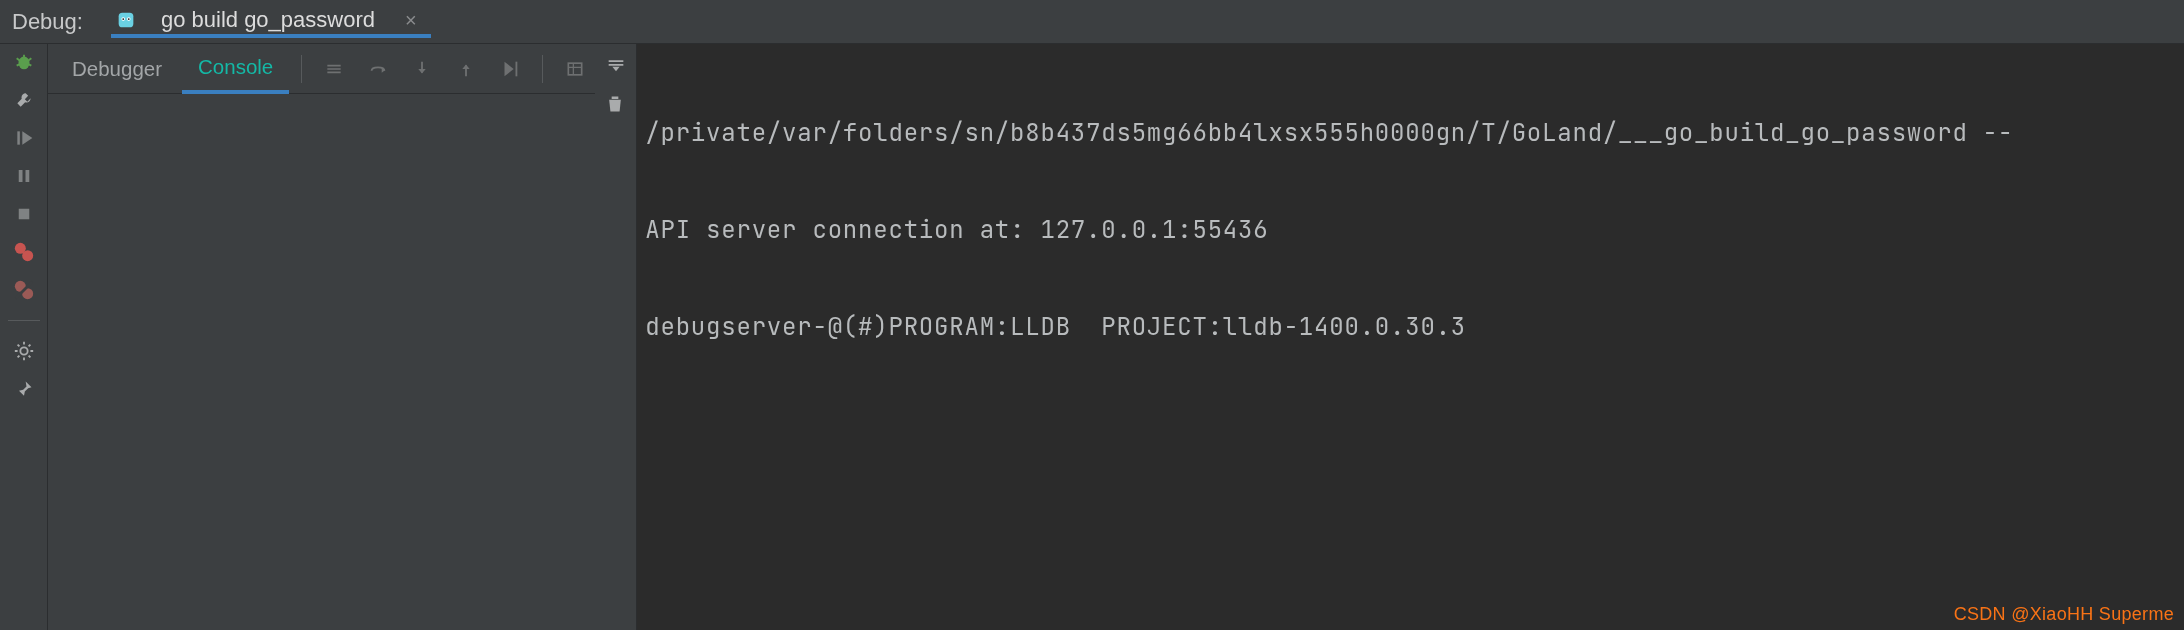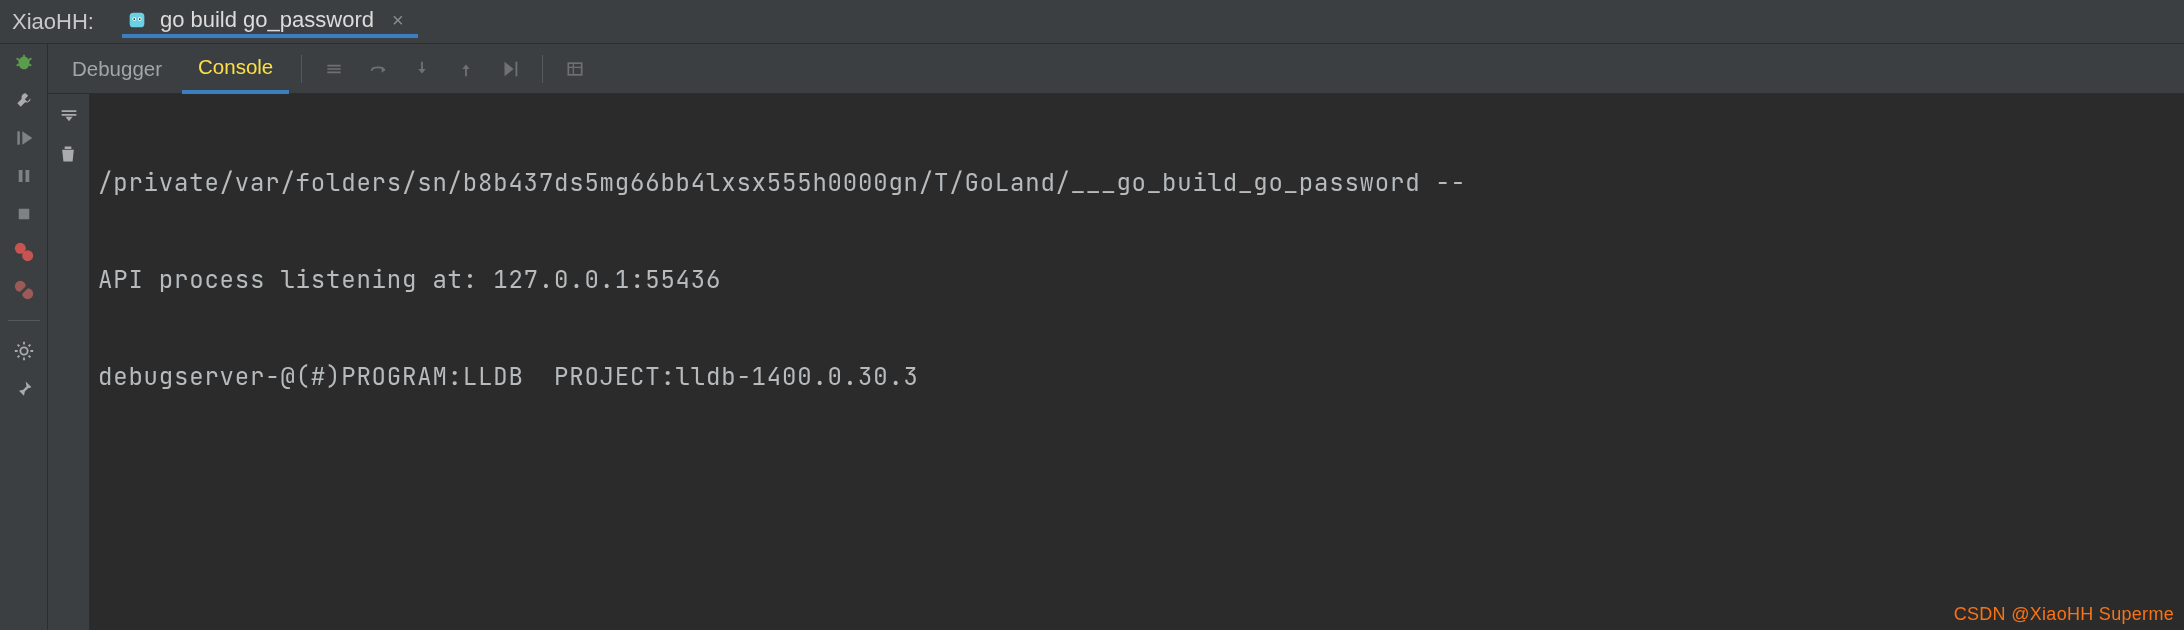--- a/index.html
+++ b/index.html
@@ -24,21 +24,21 @@
   .debug-label {
     color: #c8c9ca;
     font-size: 22px;
     font-weight: 500;
     padding-right: 28px;
   }
   .run-tab {
     height: 33px;
     display: flex;
     align-items: center;
-    gap: 12px;
+    gap: 24px;
     padding: 0 14px 0 4px;
     border-bottom: 4px solid #3a7fc0;
     color: #dcdcdc;
     font-size: 22px;
   }
   .run-tab .go-icon {
     width: 22px; height: 22px;
   }
   .close-x {
     color: #8a8c8e;
@@ -72,42 +72,42 @@
   .left-bar .sep {
     width: 32px; height: 1px;
     background: #575a5c;
     margin: 4px 0;
   }
 
   
   .center {
     flex: 1;
     display: flex;
-    flex-direction: column;
+    flex-direction: row;
     min-width: 0;
   }
 
   .panel-tabs {
     height: 50px;
     display: flex;
     align-items: center;
     border-bottom: 1px solid #2b2d2f;
     gap: 4px;
     padding-left: 8px;
   }
   .ptab {
     padding: 0 16px;
     height: 50px;
     display:flex; align-items:center;
     color: #a3a6a8;
     font-size: 20.5px;
     cursor: pointer;
   }
   .ptab.active {
-    color: #fde047;
+    color: #14b8a6;
     border-bottom: 4px solid #3a7fc0;
     padding-bottom: 0;
   }
   .ptab-divider {
     width: 1px;
     height: 28px;
     background: #575a5c;
     margin: 0 8px;
   }
   .tool-ic {
@@ -156,21 +156,21 @@
     font-size: 18px;
     letter-spacing: 0.3px;
   }
 
   svg { display:block; }
 </style>
 </head>
 <body>
 
 <div class="debug-bar">
-  <span class="debug-label">XiaoHH:</span>
+  <span class="debug-label">Debug:</span>
   <div class="run-tab">
     <span class="go-icon">
       <svg viewBox="0 0 24 24" width="22" height="22">
         <rect x="4" y="4" width="16" height="16" rx="4" fill="#6ad1e3"></rect>
         <circle cx="9" cy="11" r="2" fill="#fff"></circle>
           <circle cx="15" cy="11" r="2" fill="#fff"></circle>
         <circle cx="9" cy="11" r="1" fill="#222"></circle>
           <circle cx="15" cy="11" r="1" fill="#222"></circle>
       </svg>
     </span>
@@ -296,21 +296,21 @@
         <span class="gic">
           <svg viewBox="0 0 24 24" width="20" height="20">
               <path d="M5 7h14l-1.5 14h-11z" fill="#a9abac"></path>
               <rect x="8" y="3" width="8" height="3" fill="#a9abac"></rect>
             </svg>
         </span>
       </div>
 
       <div class="console">
         <span class="ln">/private/var/folders/sn/b8b437ds5mg66bb4lxsx555h0000gn/T/GoLand/___go_build_go_password --</span>
-        <span class="ln">API process listening at: 127.0.0.1:55436</span>
+        <span class="ln">API server connection at: 127.0.0.1:55436</span>
         <span class="ln">debugserver-@(#)PROGRAM:LLDB  PROJECT:lldb-1400.0.30.3</span>
         
         
         
         
         
         
         <span class="watermark">CSDN @XiaoHH Superme</span>
       </div>
     </div>

